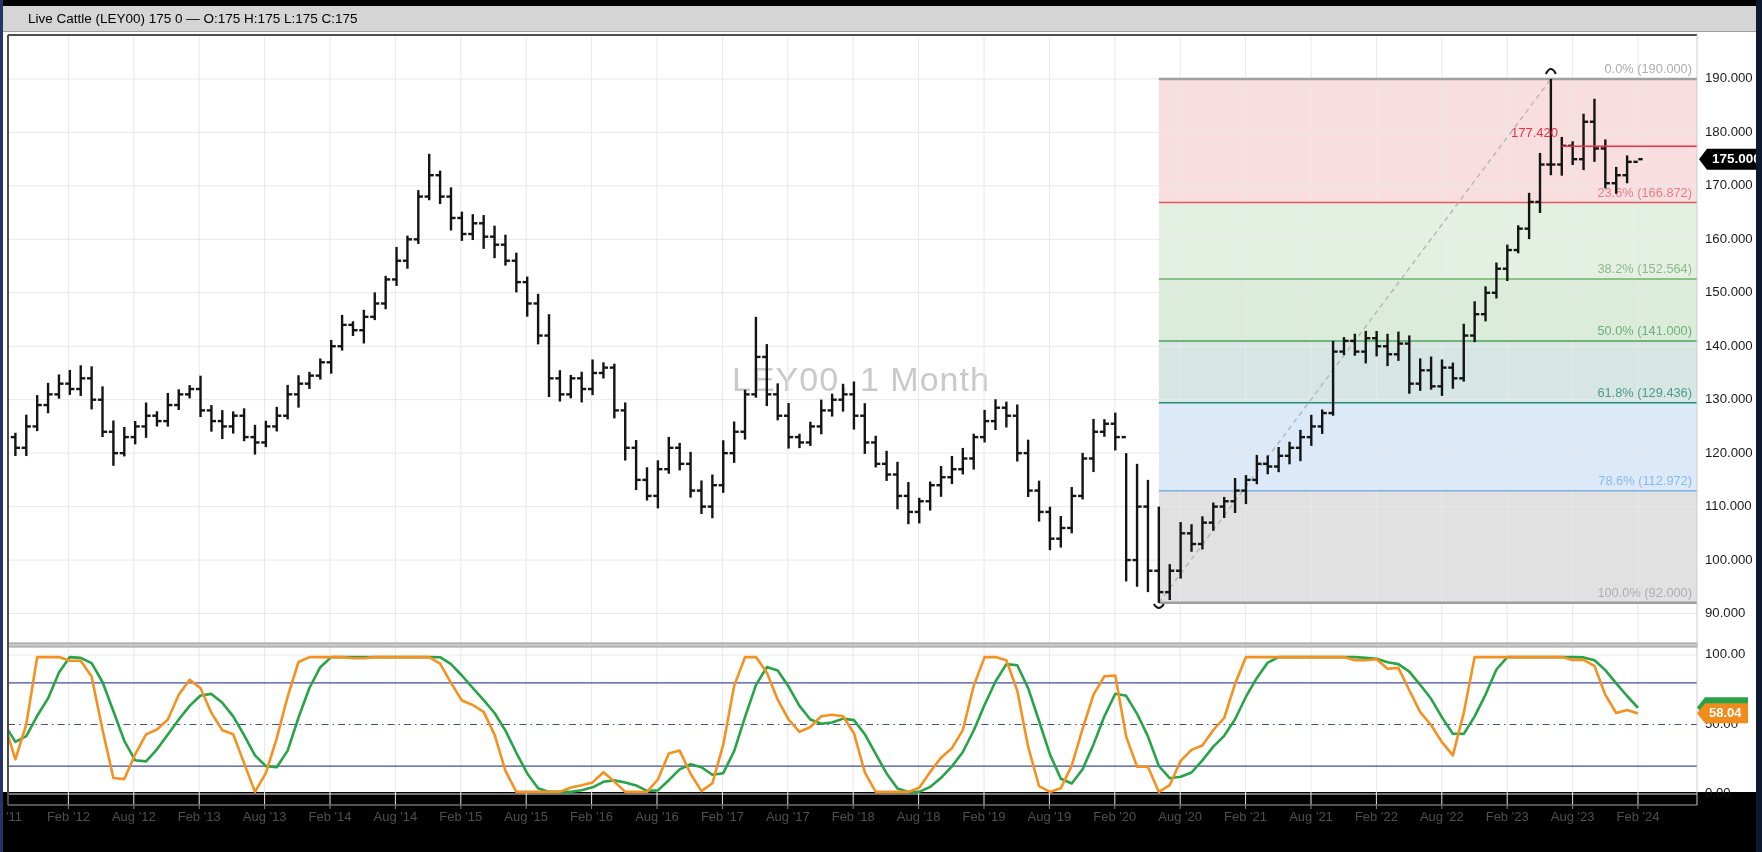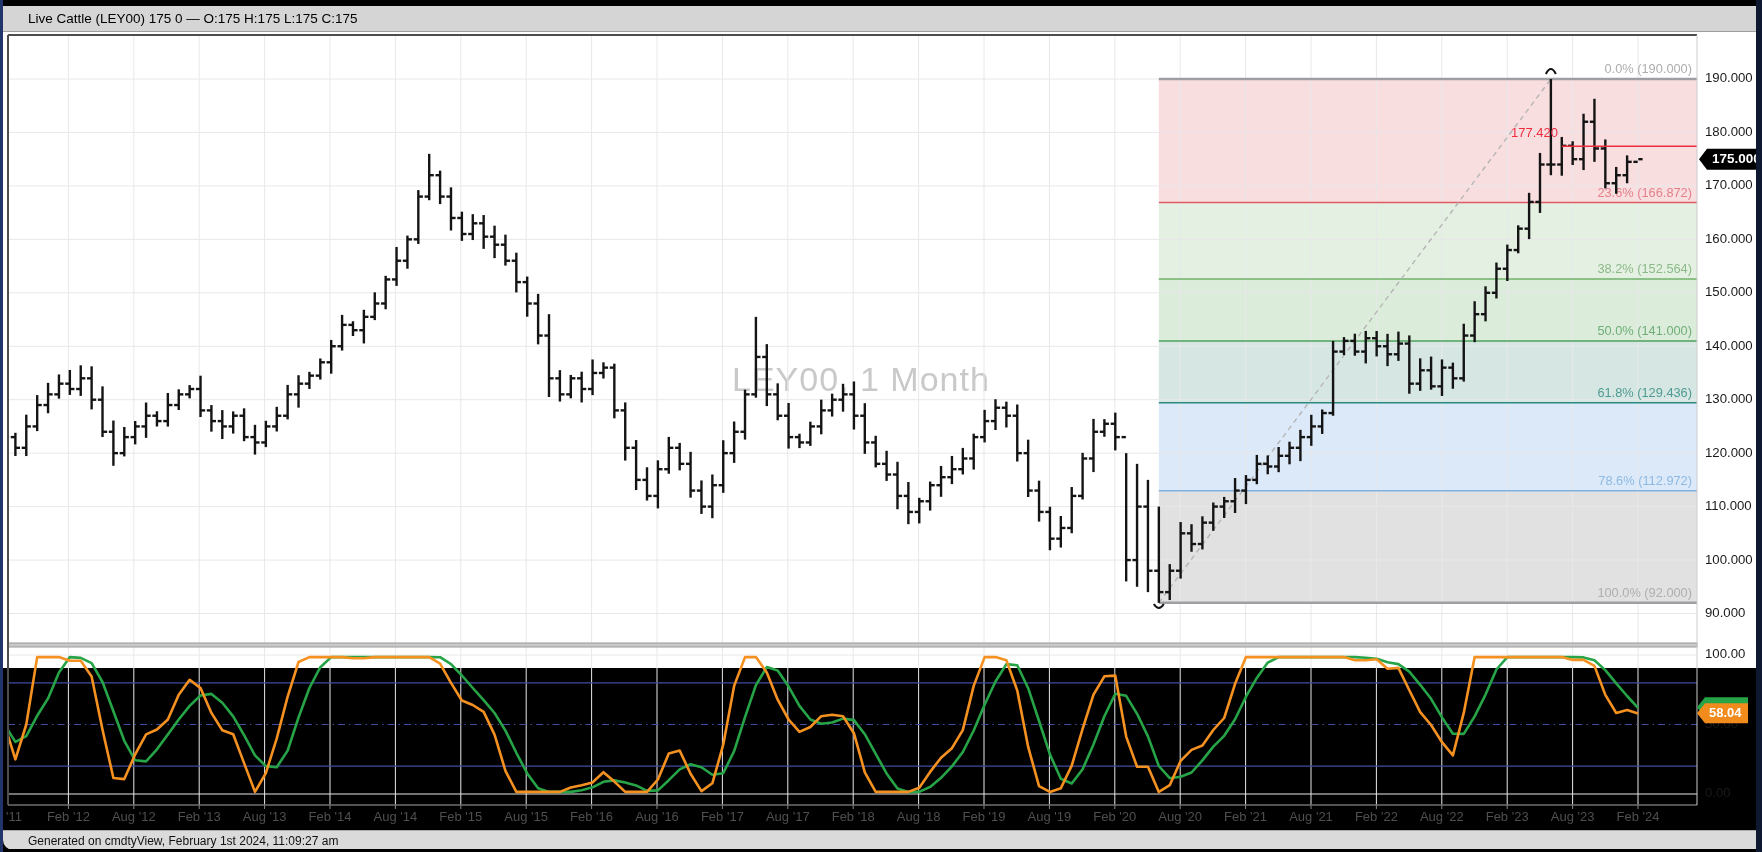--- a/index.html
+++ b/index.html
@@ -1,18 +1,18 @@
 <!DOCTYPE html>
 <html><head>
 <meta charset="utf-8">
 <style>
   html,body{margin:0;padding:0;background:#000;}
   body{width:1762px;height:852px;position:relative;overflow:hidden;
        font-family:"Liberation Sans",sans-serif;}
-  .frame{position:absolute;left:0;top:0;width:1762px;height:668px;background:#fff;}
+  .frame{position:absolute;left:0;top:0;width:1762px;height:792px;background:#fff;}
   .top-strip{position:absolute;left:0;top:0;width:1762px;height:6px;background:#000;}
   .bottom-strip{position:absolute;left:0;top:849px;width:1762px;height:3px;background:#000;}
   .left-edge{position:absolute;left:0;top:0;width:3px;height:852px;background:#22356b;}
   .right-edge{position:absolute;left:1756px;top:0;width:6px;height:852px;background:#0e1830;}
   .titlebar{position:absolute;left:3px;top:6px;width:1753px;height:25px;background:#d5d5d5;
             border-bottom:1px solid #9e9e9e;display:flex;align-items:center;}
   .titlebar span{margin-left:25px;font-size:13.5px;color:#000;}
   .footer{position:absolute;left:3px;top:830px;width:1753px;height:19px;background:#dadada;
           border-top:1px solid #adadad;border-radius:0 0 0 10px;display:flex;align-items:center;}
   .footer span{margin-left:25px;font-size:12px;color:#111;}
@@ -970,21 +970,18 @@
         <text x="1572.6000000000001" y="818" font-size="13" fill="#4f4f4f" text-anchor="middle" dominant-baseline="middle" font-weight="normal">Aug '23</text>
         <text x="1638.0000000000002" y="818" font-size="13" fill="#4f4f4f" text-anchor="middle" dominant-baseline="middle" font-weight="normal">Feb '24</text>
       </g>
       <polygon points="1699,159.175 1707,148.675 1762,148.675 1762,169.675 1707,169.675" fill="#000000"></polygon>
       <text x="1712" y="159.675" font-size="13.5" fill="#ffffff" text-anchor="start" dominant-baseline="middle" font-weight="bold">175.000</text>
       <polygon points="1697,707.3244 1705,697.3244 1748,697.3244 1748,717.3244 1705,717.3244" fill="#26a447"></polygon>
       <polygon points="1697,713.3244 1705,703.3244 1748,703.3244 1748,723.3244 1705,723.3244" fill="#f18b1c"></polygon>
       <text x="1709" y="713.8244" font-size="13" fill="#ffffff" text-anchor="start" dominant-baseline="middle" font-weight="bold">58.04</text>
     </svg>
 
-  <div class="footer">
-    <span>Generated on cmdtyView, February 1st 2024, 11:09:27 am</span>
-  </div>
 
   <div class="top-strip"></div>
   <div class="bottom-strip"></div>
   <div class="left-edge"></div>
   <div class="right-edge"></div>
 </div>
 
 </body></html>

